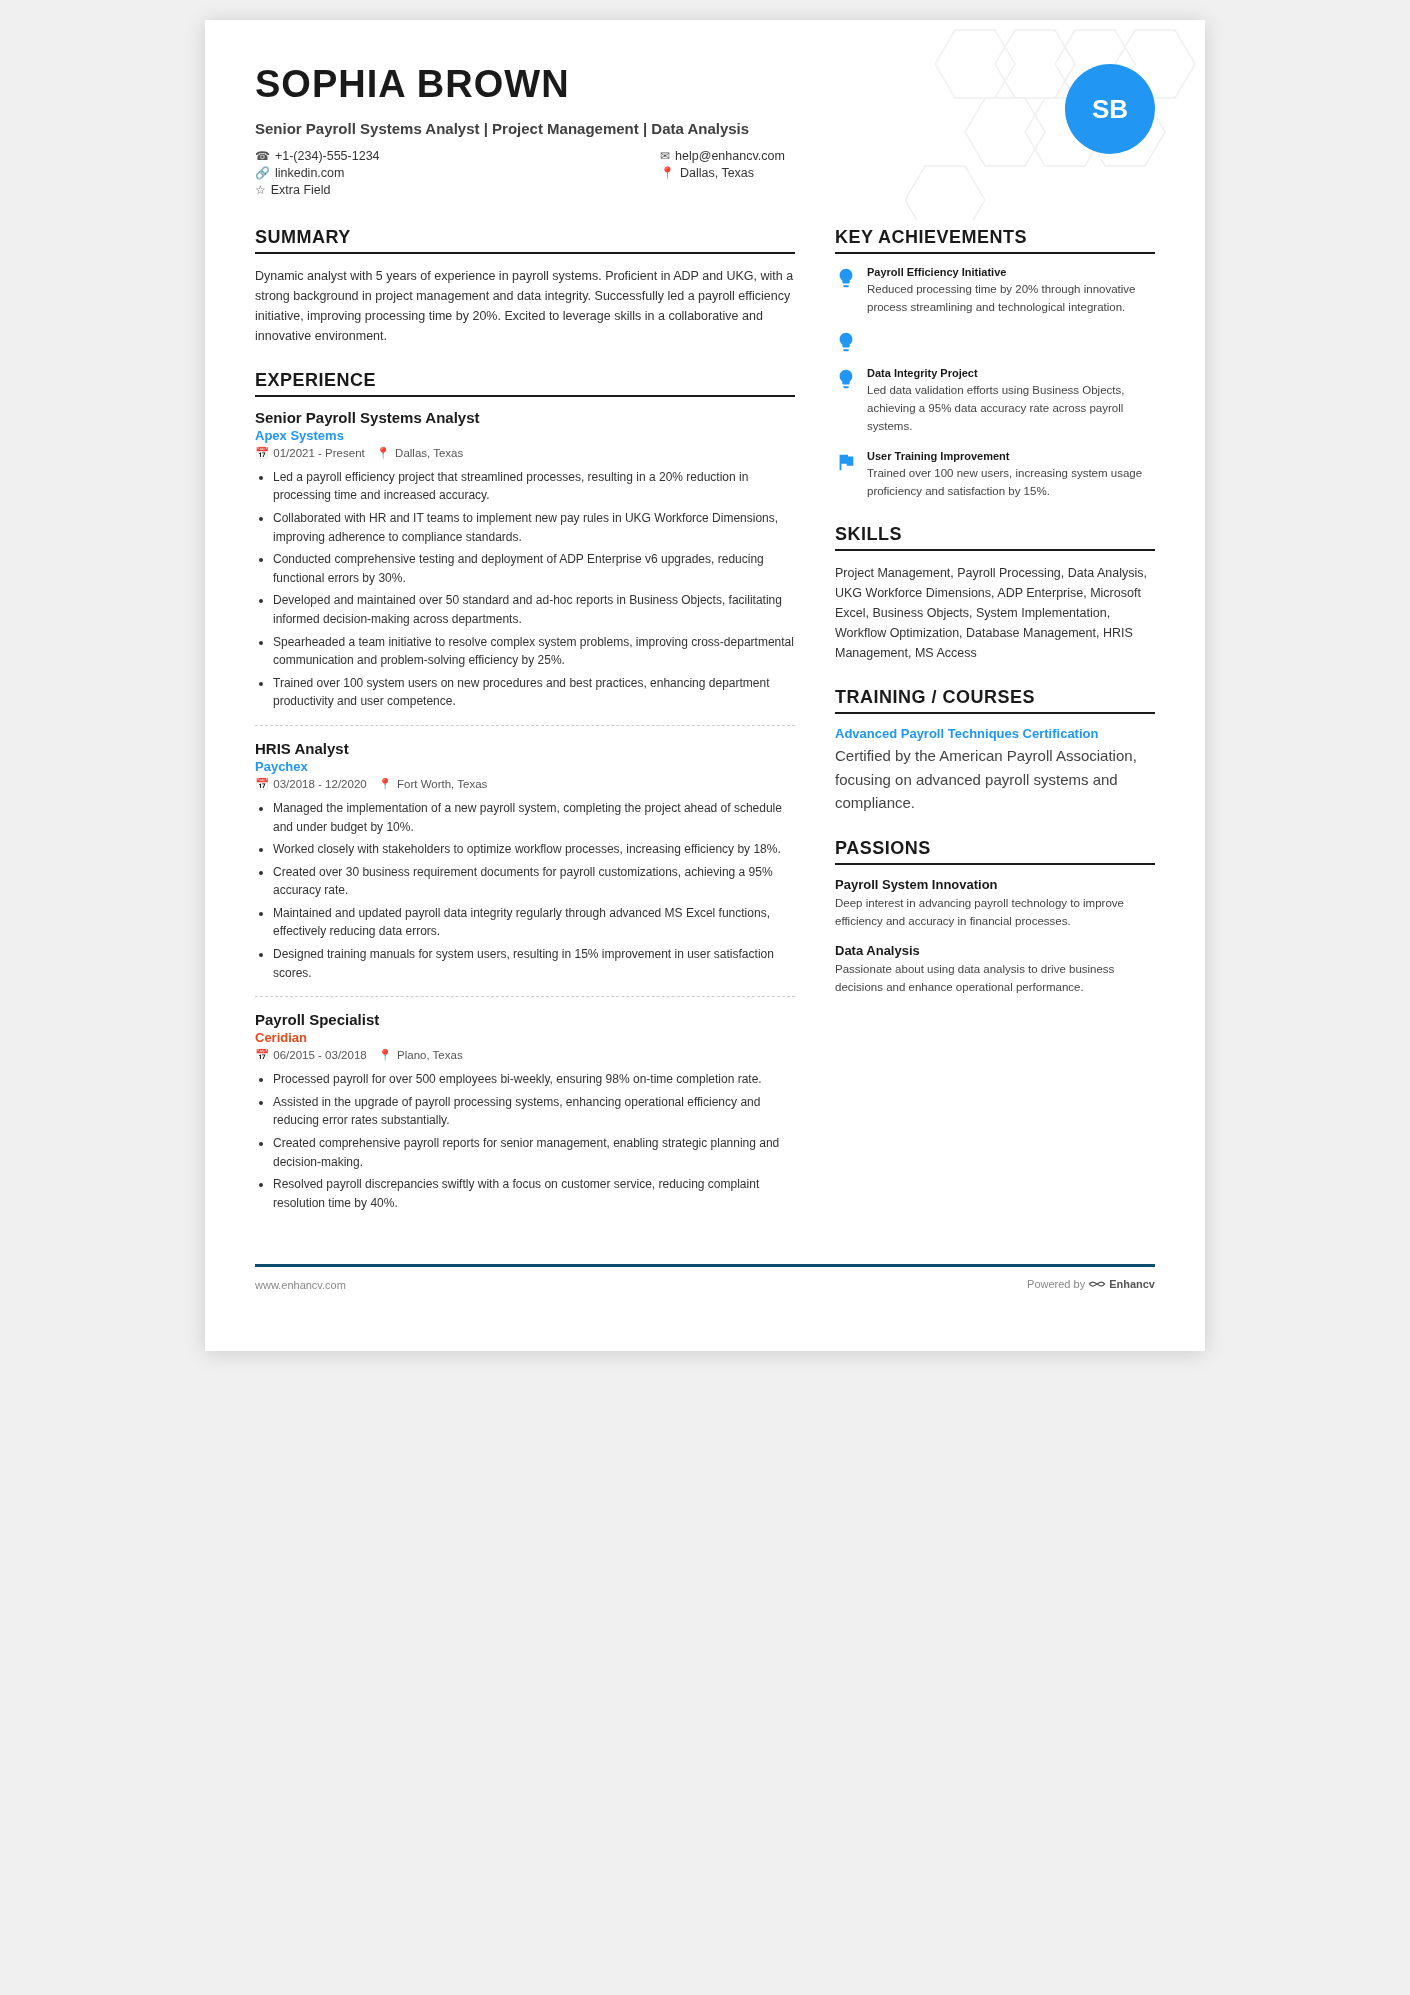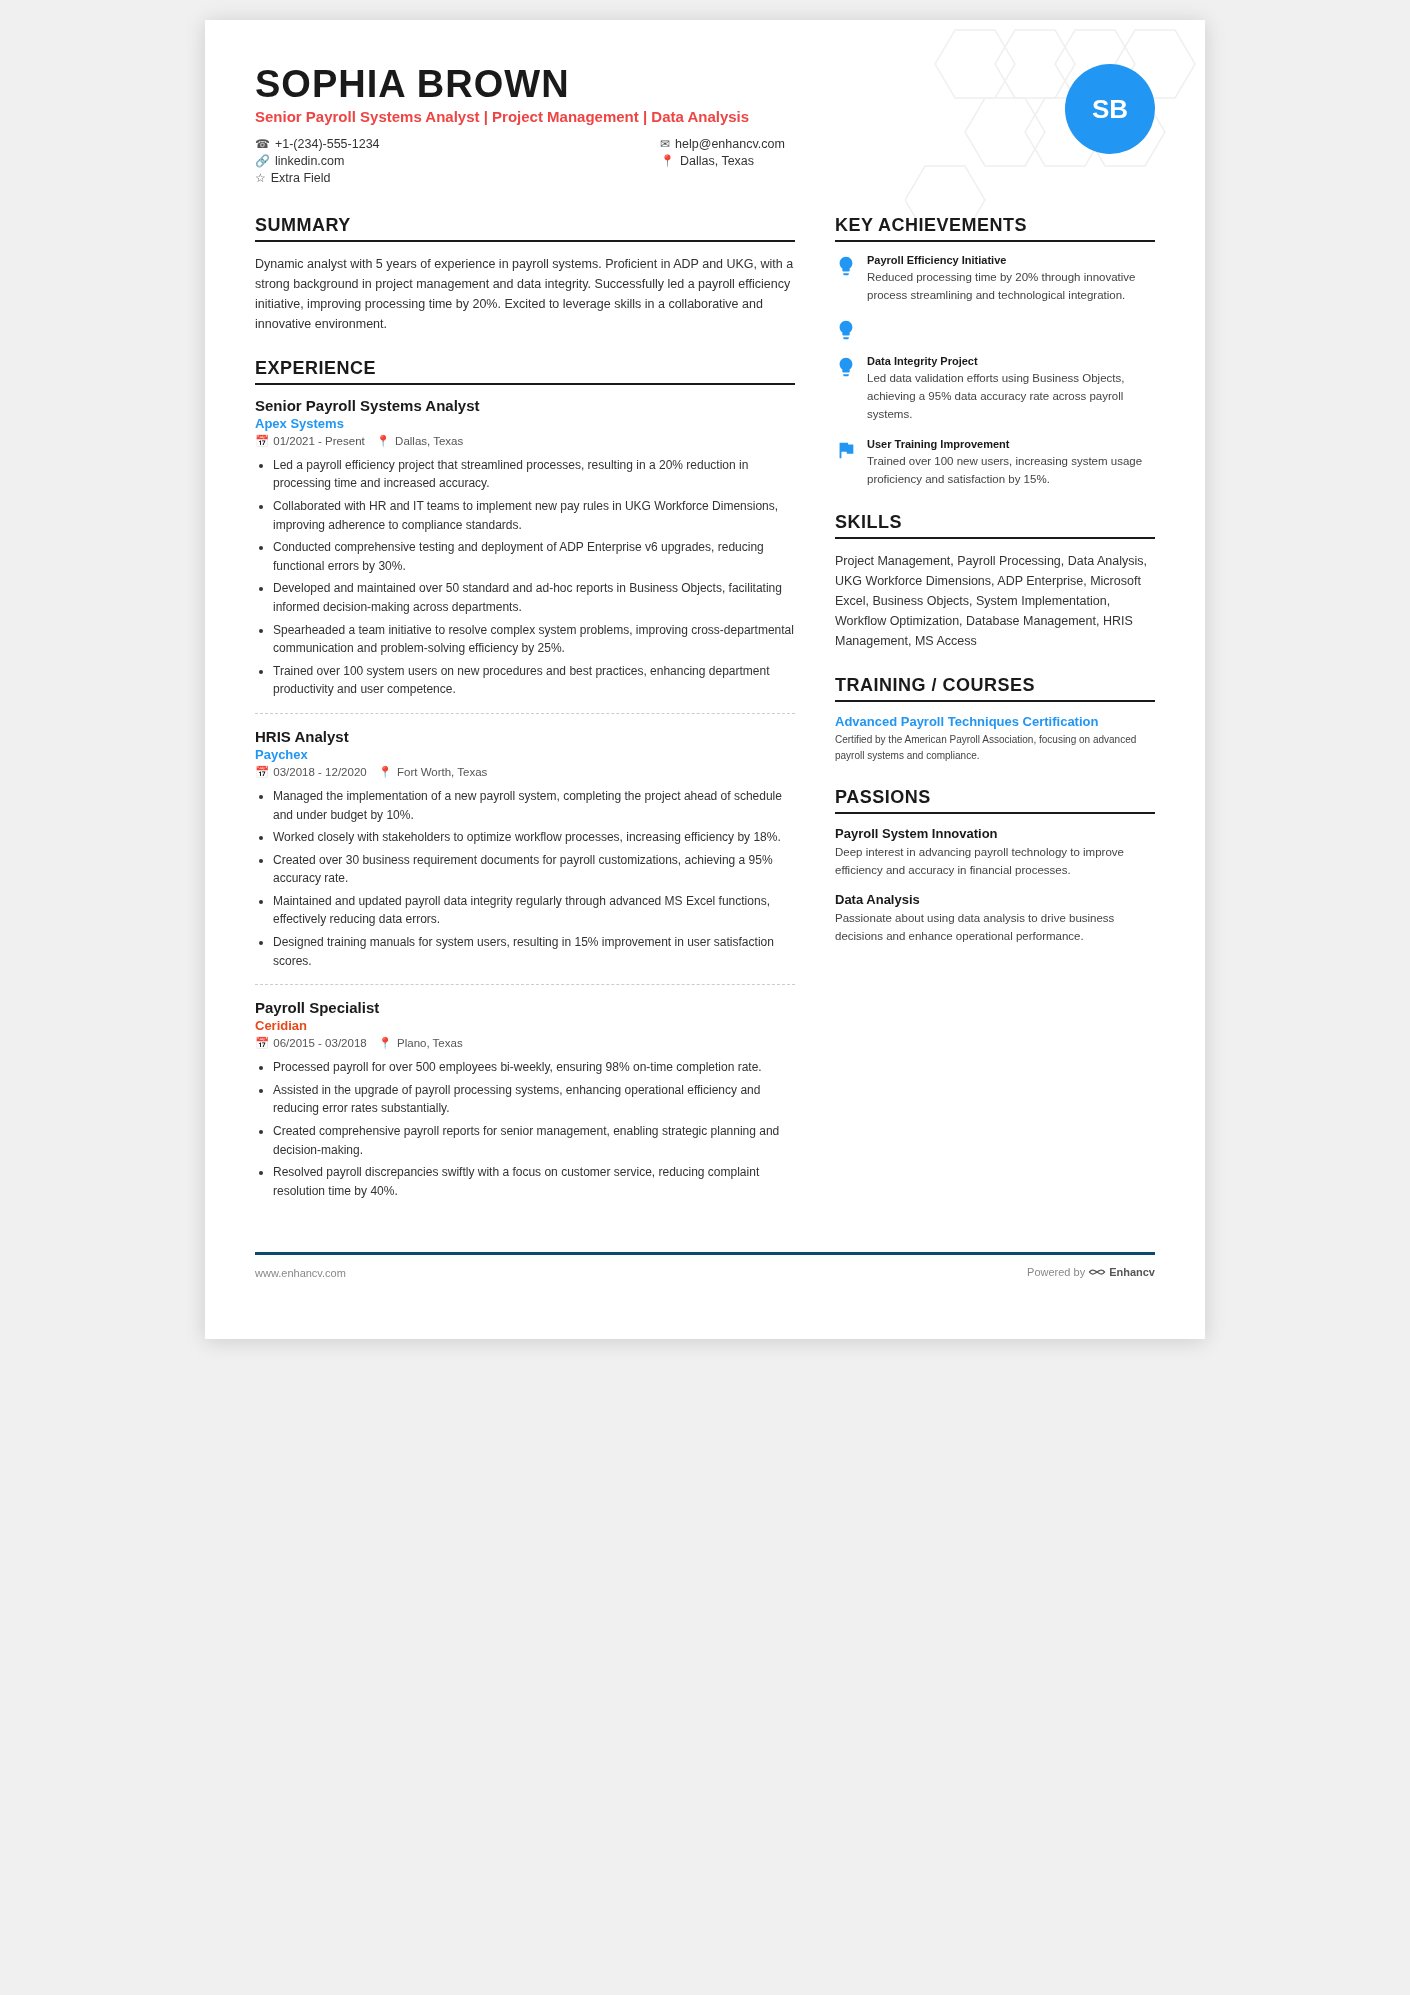--- a/index.html
+++ b/index.html
@@ -45,22 +45,22 @@
     .header-name {
       font-size: 38px;
       font-weight: 900;
       color: #1a1a1a;
       letter-spacing: 1px;
       line-height: 1.1;
     }
     .header-title {
       font-size: 15px;
       font-weight: 700;
-      color: #ef4444;
-      margin: 2px 0 12px;
+      color: #404040;
+      margin: 14px 0 12px;
     }
     .contact-grid {
       display: grid;
       grid-template-columns: 1fr 1fr;
       gap: 3px 30px;
       font-size: 12.5px;
       color: #333;
     }
     .contact-item {
       display: flex;
@@ -199,21 +199,21 @@
     
     .training-section { margin-bottom: 24px; }
     .training-item { margin-bottom: 14px; }
     .training-title {
       font-size: 13px;
       font-weight: 700;
       color: #2196f3;
       margin-bottom: 3px;
     }
     .training-desc {
-      font-size: 10px;
+      font-size: 15px;
       color: #444;
       line-height: 1.55;
     }
 
     
     .passions-section { margin-bottom: 24px; }
     .passion-item { margin-bottom: 12px; }
     .passion-title {
       font-size: 13px;
       font-weight: 700;

